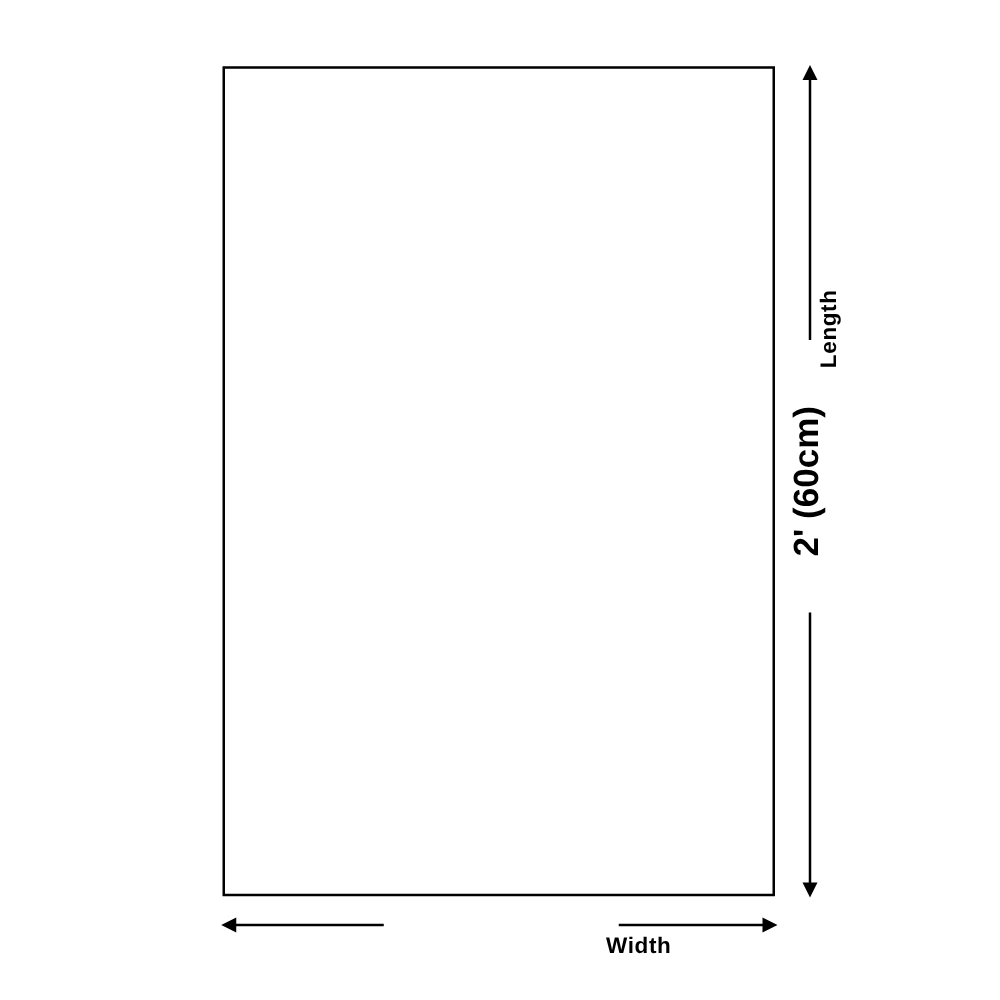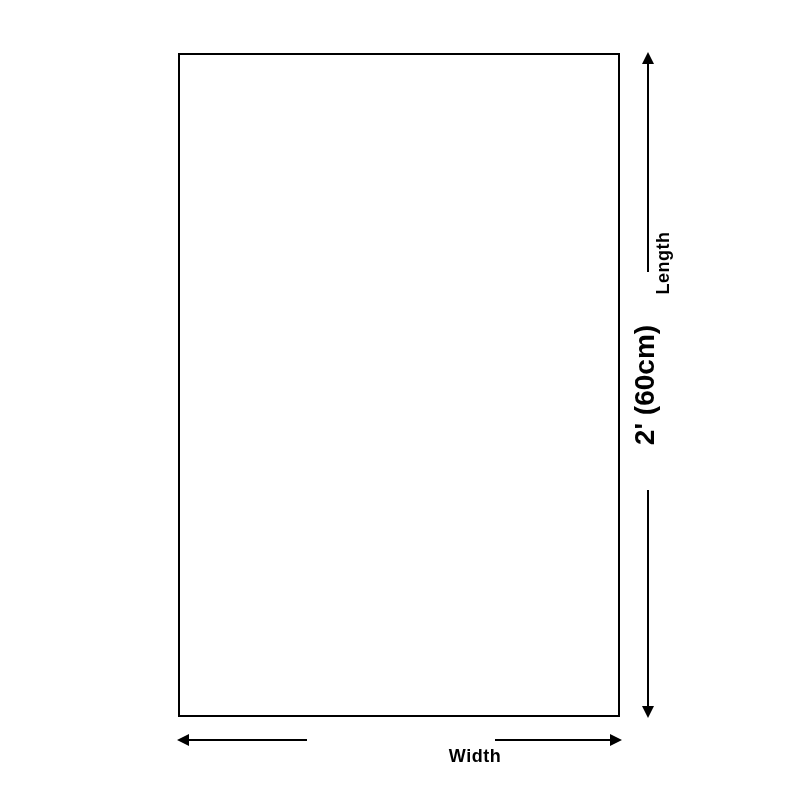--- a/index.html
+++ b/index.html
@@ -77,17 +77,17 @@
 
   <div class="arrow arrow-up" style="left:642px; top:52px;"></div>
   <div class="seg seg-v" style="left:647px; top:63px; height:209px;"></div>
   <div class="lbl lbl-small rot" style="left:663px; top:263px;">Length</div>
   <div class="lbl lbl-big rot" style="left:645px; top:385px;">2' (60cm)</div>
   <div class="seg seg-v" style="left:647px; top:490px; height:217px;"></div>
   <div class="arrow arrow-down" style="left:642px; top:706px;"></div>
 
   <div class="arrow arrow-left" style="left:177px; top:734px;"></div>
   <div class="seg seg-h" style="left:188px; top:739px; width:119px;"></div>
-  <div class="lbl lbl-small ctr" style="left:475px; top:756px;">Width</div>
+  <div class="lbl lbl-small ctr" style="left:511px; top:756px;">Width</div>
   <div class="seg seg-h" style="left:495px; top:739px; width:116px;"></div>
   <div class="arrow arrow-right" style="left:610px; top:734px;"></div>
 
 </div>
 
 </body></html>

